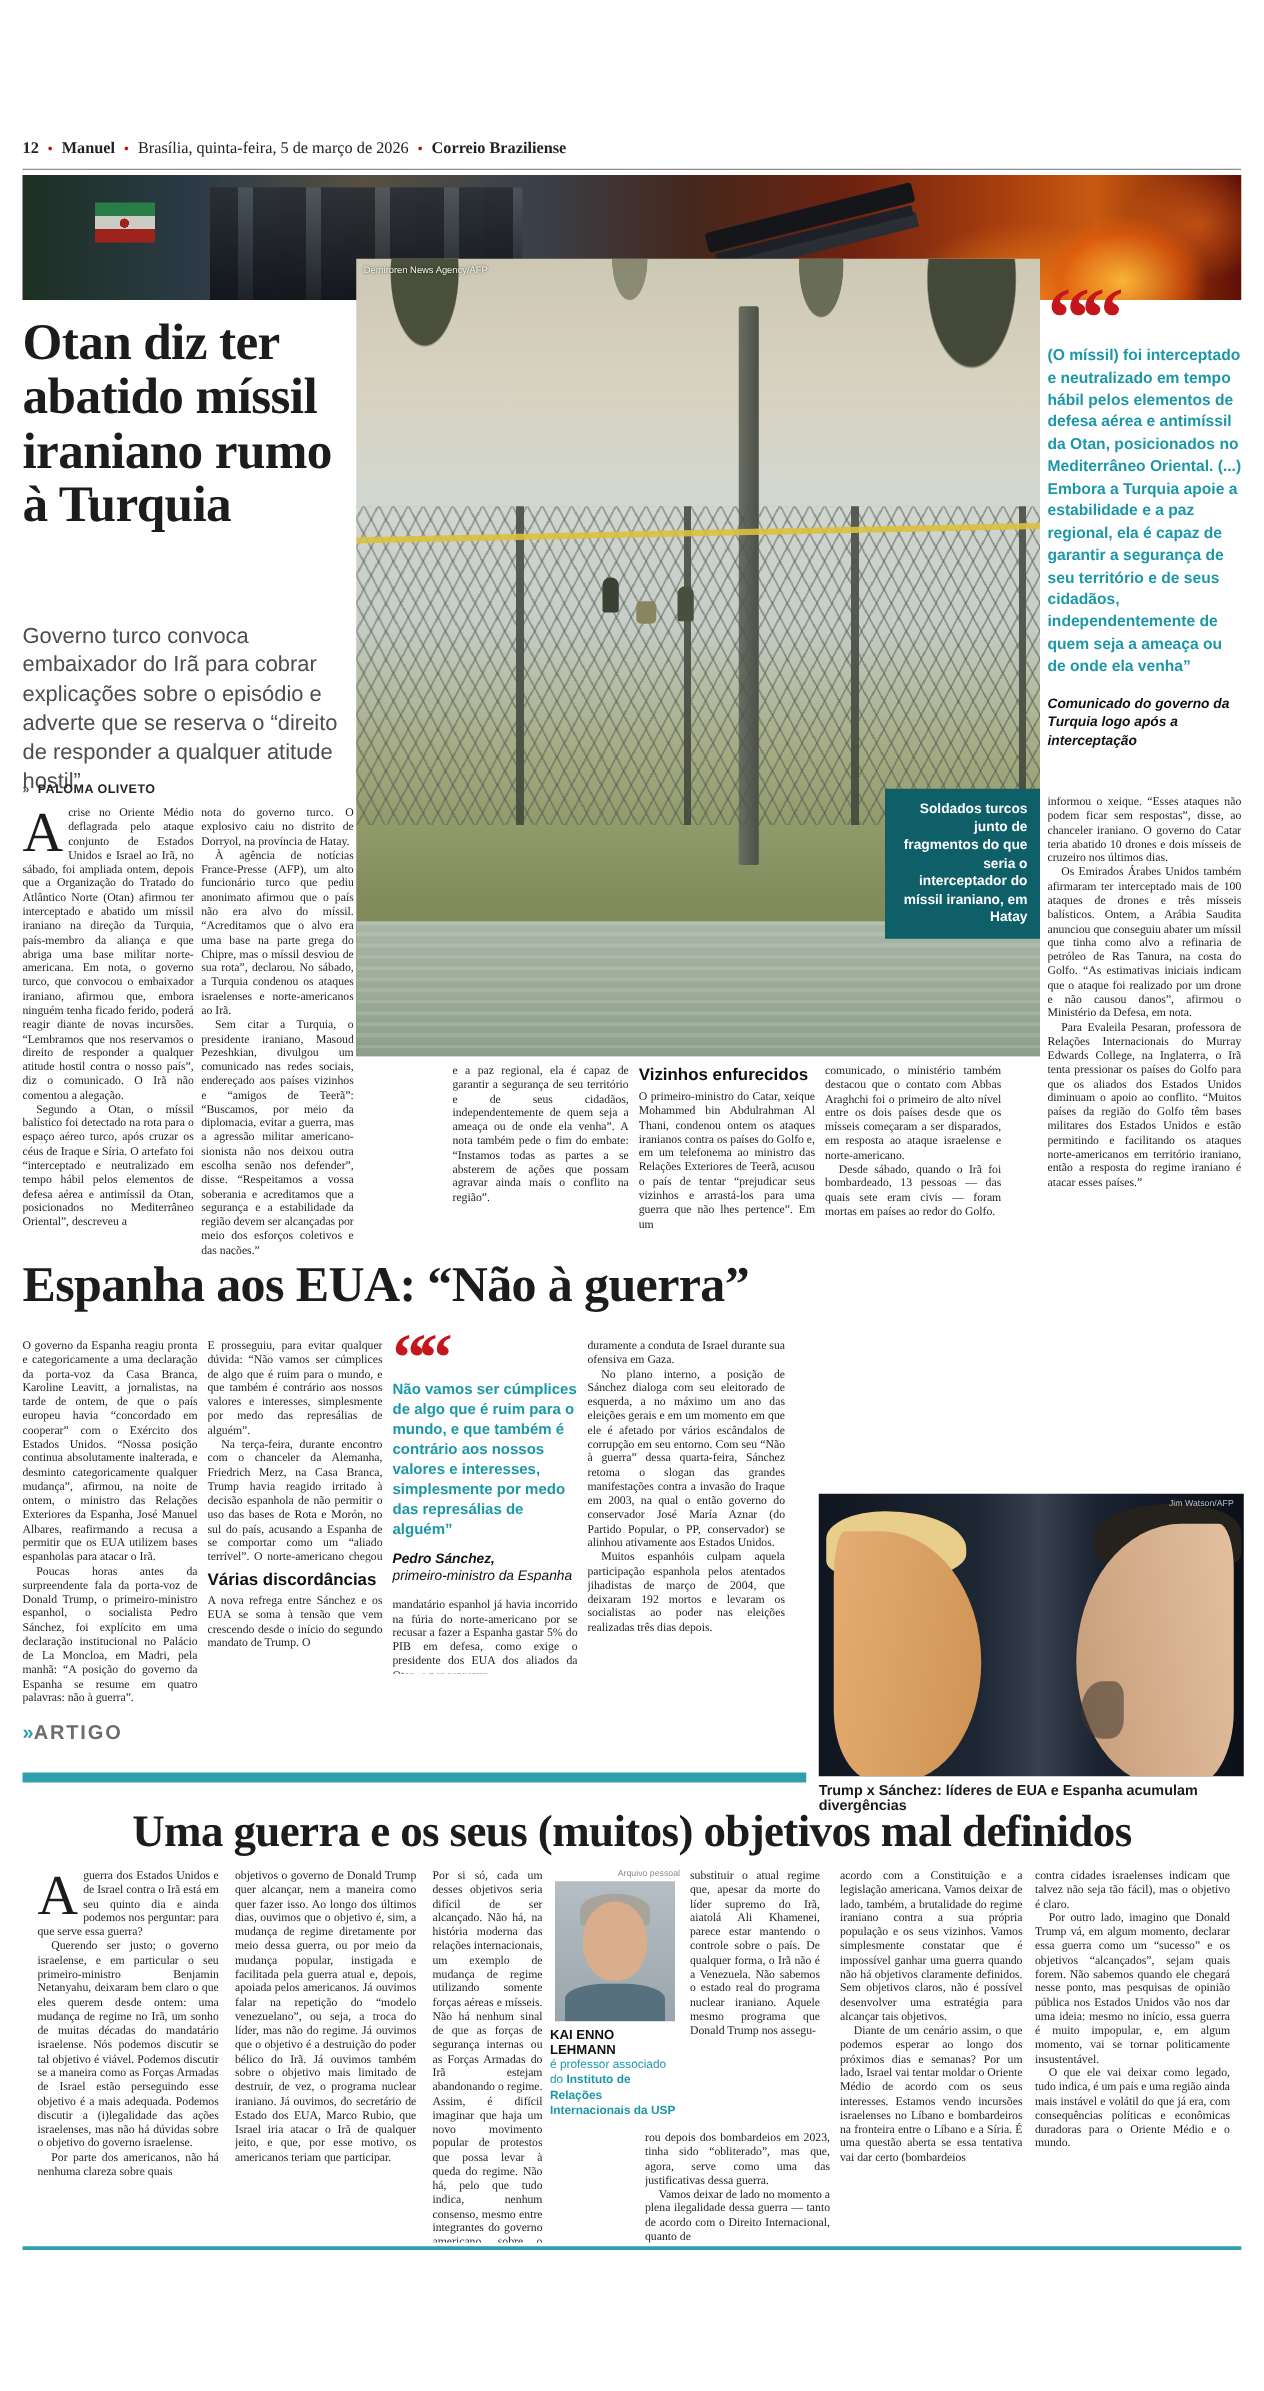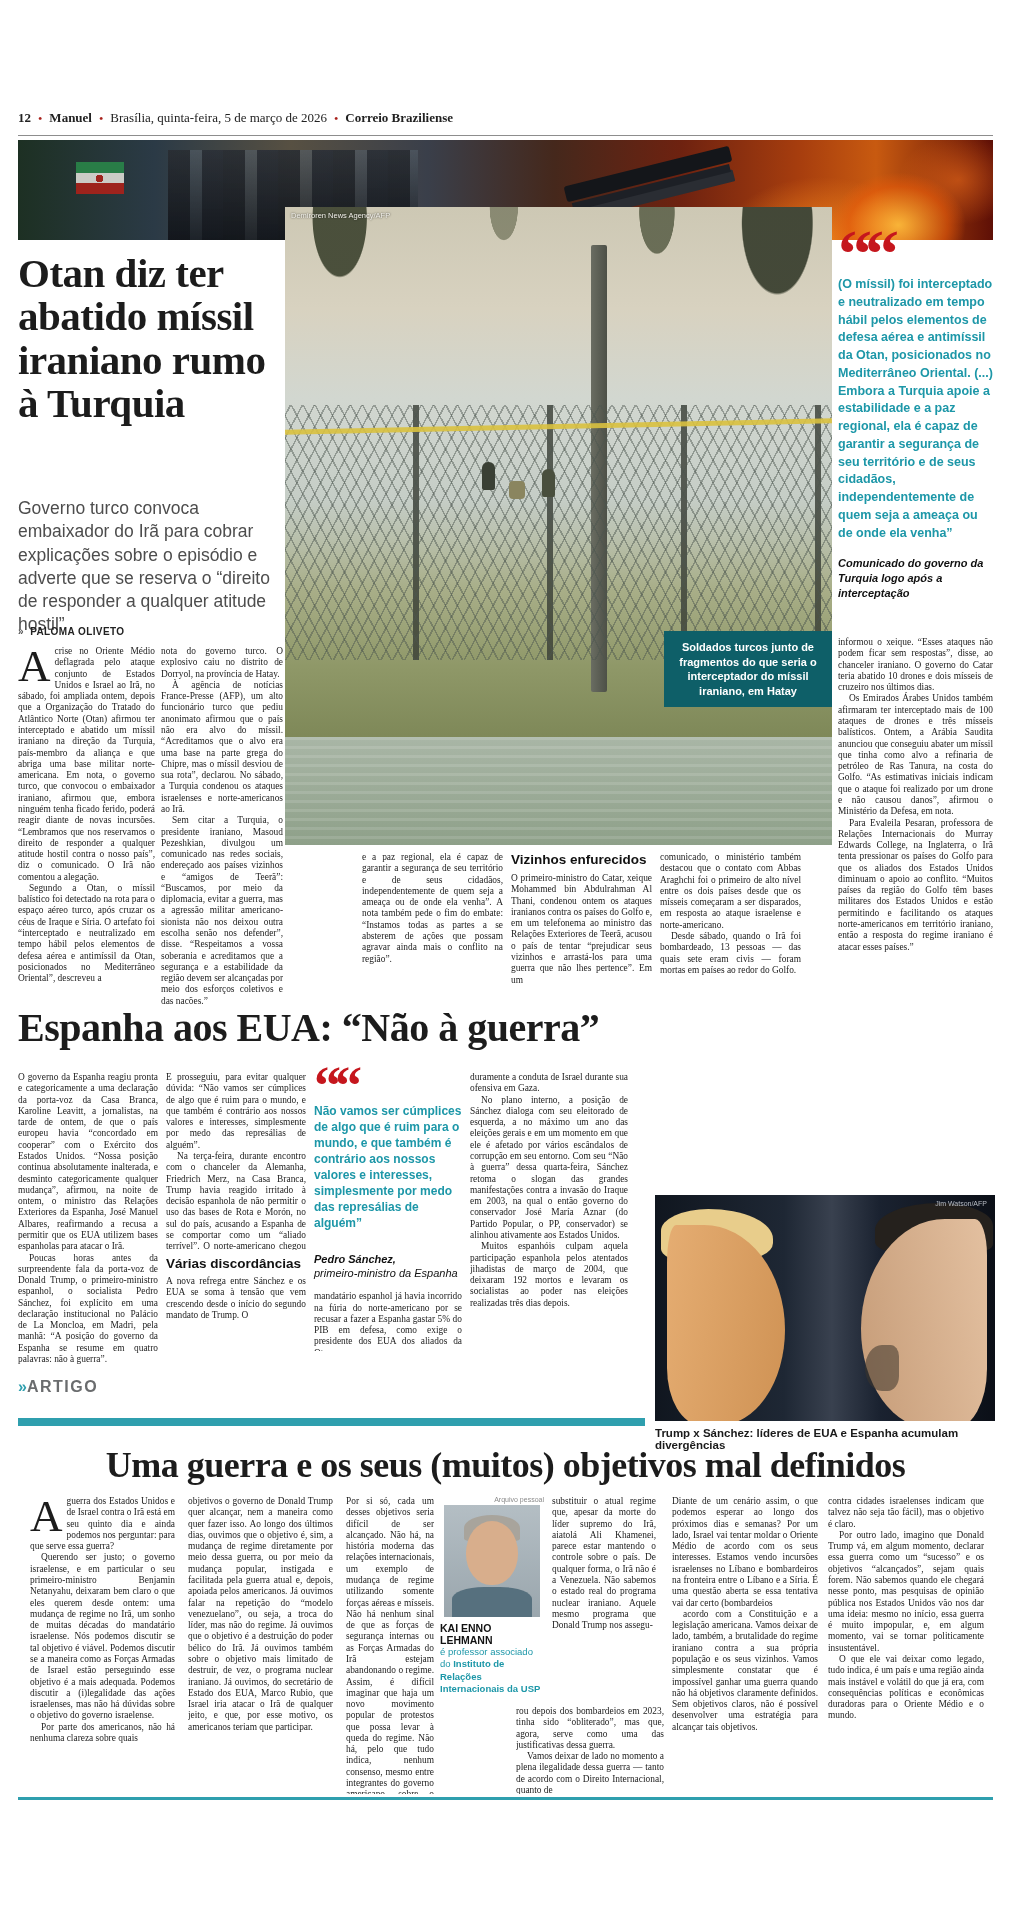--- a/index.html
+++ b/index.html
@@ -69,22 +69,22 @@
   .photo-tape { position:absolute; left:0; top:34%; width:100%; height:5px; background:#d9c13f; transform:rotate(-1.2deg); opacity:.9; }
   .soldier { position:absolute; width:13px; height:28px; background:#3a4034; border-radius:6px 6px 2px 2px; }
   .soldier.s1 { left:36%; top:40%; } .soldier.s2 { left:47%; top:41%; background:#494f3d; }
   .soldier.s3 { left:41%; top:43%; width:16px; height:18px; background:#8a855f; border-radius:4px; }
   .photo-water { position:absolute; left:0; bottom:0; width:100%; height:17%;
     background:
       repeating-linear-gradient(180deg, rgba(255,255,255,.12) 0 3px, transparent 3px 9px),
       linear-gradient(180deg,#a9b6a6,#8ea089); }
   .photo-credit { position:absolute; left:6px; top:4px; font-family:"Liberation Sans", sans-serif; font-size:7.5px;
     color:#f4f3ec; text-shadow:0 0 2px rgba(0,0,0,.8); }
-  .lead-caption { position:absolute; right:0; top:424px; width:168px; background:#0e5f68; color:#ffffff; padding:9px 10px;
-    font-family:"Liberation Sans", sans-serif; font-weight:bold; font-size:11px; line-height:1.32; text-align:center; }
+  .lead-caption { position:absolute; right:0; top:424px; width:124px; background:#0e5f68; color:#ffffff; padding:9px 10px;
+    font-family:"Liberation Sans", sans-serif; font-weight:bold; font-size:11px; line-height:1.32; text-align:right; }
 
   .under-col { top:852px; height:148px; width:141px; }
   .u1 { left:362px; } .u2 { left:511px; } .u3 { left:660px; }
   .col-subhead { font-family:"Liberation Sans", sans-serif; font-weight:bold; font-size:13.5px; margin-bottom:6px; color:#111; }
 
   
   .rail-quote { left:838px; top:236px; width:155px; }
   .quote-marks { font-family:"Liberation Serif", serif; font-weight:bold; color:#c5161d; font-size:68px; line-height:.55;
     letter-spacing:-7px; height:40px; }
   .quote-text { font-family:"Liberation Sans", sans-serif; font-weight:bold; font-size:12.5px; line-height:1.42; color:#1d97a8; }
@@ -92,21 +92,21 @@
     line-height:1.35; color:#111; margin-top:14px; }
   .rail-body { left:838px; top:637px; width:155px; height:530px; }
 
   
   .spain-headline { left:18px; top:1004px; width:660px; font-size:40px; font-weight:bold; letter-spacing:-.5px; }
   .spain-col { top:1072px; height:298px; }
   .sp1 { left:18px;  width:140px; } .sp2 { left:166px; width:140px; }
   .sp3 { left:314px; width:148px; } .sp4 { left:470px; width:158px; }
   .sp3 .quote-marks { font-size:54px; height:32px; letter-spacing:-6px; }
   .sp3 .quote-text { font-size:12px; line-height:1.33; }
-  .sp3 .quote-attr { margin-top:20px; margin-bottom:10px; }
+  .sp3 .quote-attr { margin-top:8px; margin-bottom:10px; }
   .sp3 .quote-attr .nm { font-style:italic; }
   .sp3 .quote-attr .rl { font-weight:normal; font-style:italic; display:block; }
 
   .spain-photo { left:655px; top:1195px; width:340px; height:226px; overflow:hidden;
     background:linear-gradient(90deg,#10161f 0%,#1e2734 38%,#39414f 52%,#1a2230 66%,#0b0f17 100%); }
   .face-left { position:absolute; left:12px; top:30px; width:118px; height:200px;
     background:linear-gradient(100deg,#e5ad72,#cf9254); border-radius:8% 72% 58% 30% / 20% 55% 50% 30%; }
   .hair-left { position:absolute; left:6px; top:14px; width:112px; height:52px; background:#e8cd8b;
     border-radius:55% 75% 45% 30%; }
   .face-right { position:absolute; right:8px; top:24px; width:126px; height:210px;
@@ -297,22 +297,22 @@
 </div>
 
 <div class="abs bodytext artigo-col ac4a">
     <p>substituir o atual regime que, apesar da morte do líder supremo do Irã, aiatolá Ali Khamenei, parece estar mantendo o controle sobre o país. De qualquer forma, o Irã não é a Venezuela. Não sabemos o estado real do programa nuclear iraniano. Aquele mesmo programa que Donald Trump nos assegu-</p>
   </div>
 <div class="abs bodytext ac4b" style="position:absolute">
     <p>rou depois dos bombardeios em 2023, tinha sido “obliterado”, mas que, agora, serve como uma das justificativas dessa guerra.</p>
     <p>Vamos deixar de lado no momento a plena ilegalidade dessa guerra — tanto de acordo com o Direito Internacional, quanto de</p>
   </div>
 <div class="abs bodytext artigo-col ac5">
+    <p>acordo com a Constituição e a legislação americana. Vamos deixar de lado, também, a brutalidade do regime iraniano contra a sua própria população e os seus vizinhos. Vamos simplesmente constatar que é impossível ganhar uma guerra quando não há objetivos claramente definidos. Sem objetivos claros, não é possível desenvolver uma estratégia para alcançar tais objetivos.</p>
     <p>Diante de um cenário assim, o que podemos esperar ao longo dos próximos dias e semanas? Por um lado, Israel vai tentar moldar o Oriente Médio de acordo com os seus interesses. Estamos vendo incursões israelenses no Líbano e bombardeiros na fronteira entre o Líbano e a Síria. É uma questão aberta se essa tentativa vai dar certo (bombardeios</p>
-    <p>acordo com a Constituição e a legislação americana. Vamos deixar de lado, também, a brutalidade do regime iraniano contra a sua própria população e os seus vizinhos. Vamos simplesmente constatar que é impossível ganhar uma guerra quando não há objetivos claramente definidos. Sem objetivos claros, não é possível desenvolver uma estratégia para alcançar tais objetivos.</p>
   </div>
 <div class="abs bodytext artigo-col ac6">
     <p>contra cidades israelenses indicam que talvez não seja tão fácil), mas o objetivo é claro.</p>
     <p>Por outro lado, imagino que Donald Trump vá, em algum momento, declarar essa guerra como um “sucesso” e os objetivos “alcançados”, sejam quais forem. Não sabemos quando ele chegará nesse ponto, mas pesquisas de opinião pública nos Estados Unidos vão nos dar uma ideia: mesmo no início, essa guerra é muito impopular, e, em algum momento, vai se tornar politicamente insustentável.</p>
     <p>O que ele vai deixar como legado, tudo indica, é um país e uma região ainda mais instável e volátil do que já era, com consequências políticas e econômicas duradoras para o Oriente Médio e o mundo.</p>
   </div>
 
 <div class="abs bottom-rule"></div>
 
 </body></html>

